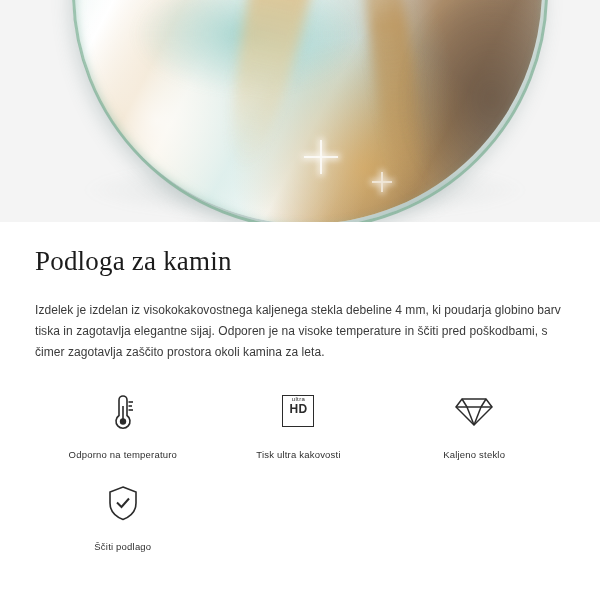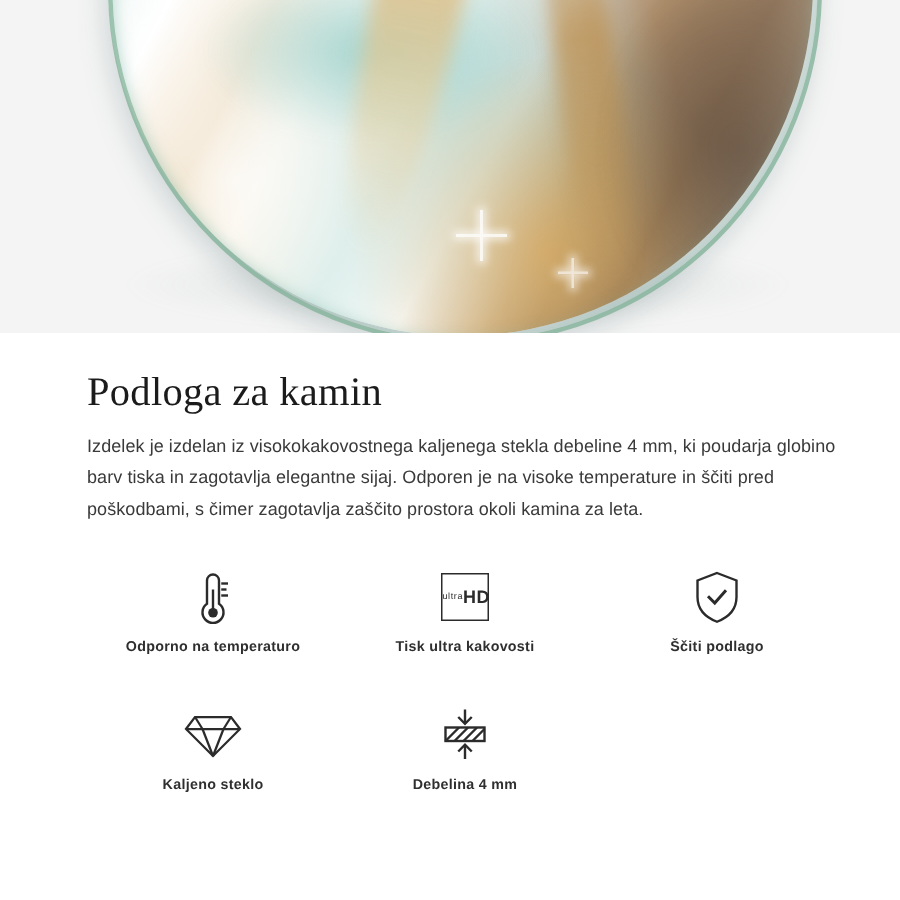--- a/index.html
+++ b/index.html
@@ -147,38 +147,38 @@
   .sparkle::after {
     top: 50%; left: 0; height: 2px; width: 100%;
     transform: translateY(-50%);
   }
   .sparkle-1 { left: 304px; top: 140px; }
   .sparkle-2 { left: 372px; top: 172px; width: 20px; height: 20px; opacity: 0.75; }
 
   
   .content {
     position: relative;
-    padding: 22px 38px 0 58px;
+    padding: 22px 38px 0 35px;
   }
 
   .headline {
     font-family: "Liberation Serif", serif;
     font-size: 27px;
     line-height: 34px;
     color: #1b1b1b;
     font-weight: 400;
     margin: 0 0 0 0;
     letter-spacing: 0.2px;
   }
   .headline .line2 {
     display: block;
   }
 
   .paragraph {
-    margin-top: 9px;
+    margin-top: 22px;
     font-size: 12px;
     line-height: 21px;
     color: #3a3a3a;
     max-width: 528px;
     letter-spacing: 0.05px;
   }
 
   
   .features {
     position: relative;
@@ -199,34 +199,33 @@
 
   .feature-icon {
     height: 44px;
     display: flex;
     align-items: center;
     justify-content: center;
     color: #2b2b2b;
   }
 
   .feature-label {
-    margin-top: 6px;
+    margin-top: 16px;
     font-size: 9.5px;
     color: #2f2f2f;
     text-align: right;
     letter-spacing: 0.2px;
-    font-weight: bold;
   }
 
   .ultrahd-box {
     width: 30px;
     height: 30px;
     border: 1.6px solid #2b2b2b;
     display: flex;
-    flex-direction: row;
+    flex-direction: column;
     align-items: center;
     justify-content: flex-start;
     line-height: 1;
   }
   .ultrahd-box .u {
     font-size: 6px;
     letter-spacing: 0.4px;
     margin-bottom: 1px;
   }
   .ultrahd-box .hd {
@@ -284,55 +283,39 @@
           <div class="ultrahd-box">
             <span class="u">ultra</span>
             <span class="hd">HD</span>
           </div>
         </div>
         <div class="feature-label">Tisk ultra kakovosti</div>
       </div>
 
       <div class="feature">
         <div class="feature-icon">
-          <svg width="34" height="40" viewBox="0 0 34 40" fill="none" stroke="#2b2b2b" stroke-width="1.6">
-            <path d="M17 4 L30 9 v11 c0 9 -6.5 14 -13 16.5 C10.5 34 4 29 4 20 V9 z"></path>
-            <polyline points="11,19.5 15.5,24 23,15.5" stroke-width="2"></polyline>
-          </svg>
-        </div>
-        <div class="feature-label">Ščiti podlago</div>
-      </div>
-
-      <div class="feature">
-        <div class="feature-icon">
           <svg width="40" height="34" viewBox="0 0 40 34" fill="none" stroke="#2b2b2b" stroke-width="1.5">
             <path d="M8 5 H32 L38 13 L20 31 L2 13 z"></path>
             <line x1="2" y1="13" x2="38" y2="13"></line>
             <line x1="8" y1="5" x2="13" y2="13"></line>
             <line x1="32" y1="5" x2="27" y2="13"></line>
             <line x1="13" y1="13" x2="20" y2="31"></line>
             <line x1="27" y1="13" x2="20" y2="31"></line>
           </svg>
         </div>
         <div class="feature-label">Kaljeno steklo</div>
       </div>
 
-
       <div class="feature">
         <div class="feature-icon">
           <svg width="34" height="40" viewBox="0 0 34 40" fill="none" stroke="#2b2b2b" stroke-width="1.6">
-            <line x1="17" y1="3" x2="17" y2="12"></line>
-            <polyline points="12.5,8 17,12.5 21.5,8"></polyline>
-            <rect x="4" y="15" width="26" height="9"></rect>
-            <line x1="4" y1="24" x2="13" y2="15"></line>
-            <line x1="10" y1="24" x2="19" y2="15"></line>
-            <line x1="16" y1="24" x2="25" y2="15"></line>
-            <line x1="22" y1="24" x2="30" y2="16"></line>
-            <line x1="17" y1="36" x2="17" y2="27"></line>
-            <polyline points="12.5,31 17,26.5 21.5,31"></polyline>
+            <path d="M17 4 L30 9 v11 c0 9 -6.5 14 -13 16.5 C10.5 34 4 29 4 20 V9 z"></path>
+            <polyline points="11,19.5 15.5,24 23,15.5" stroke-width="2"></polyline>
           </svg>
         </div>
-        <div class="feature-label">Debelina 4 mm</div>
+        <div class="feature-label">Ščiti podlago</div>
       </div>
+
+
 
     </div>
   </div>
 </div>
 
 </body></html>

